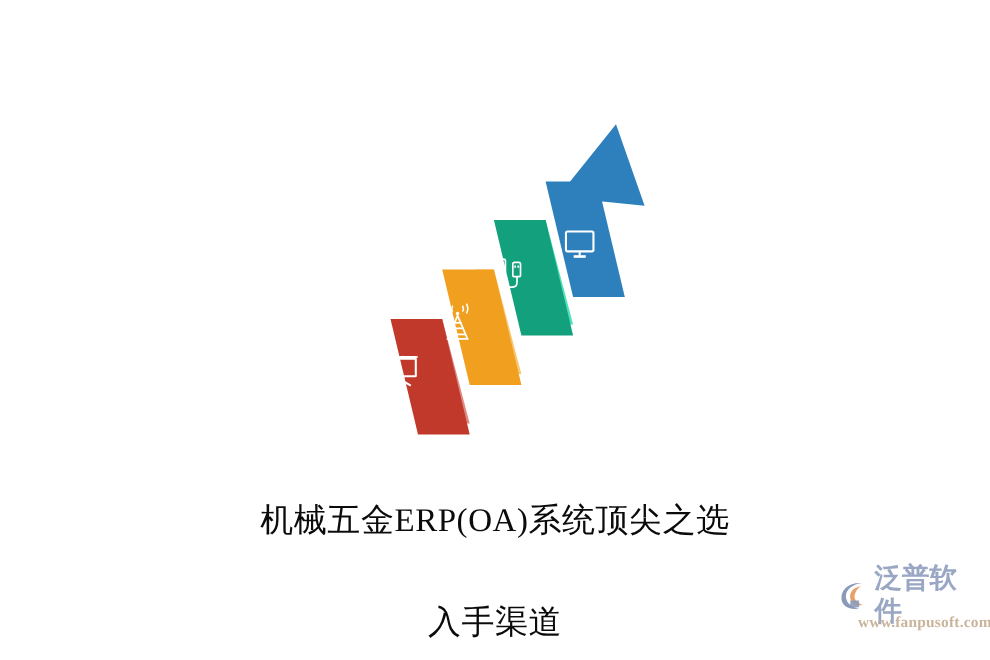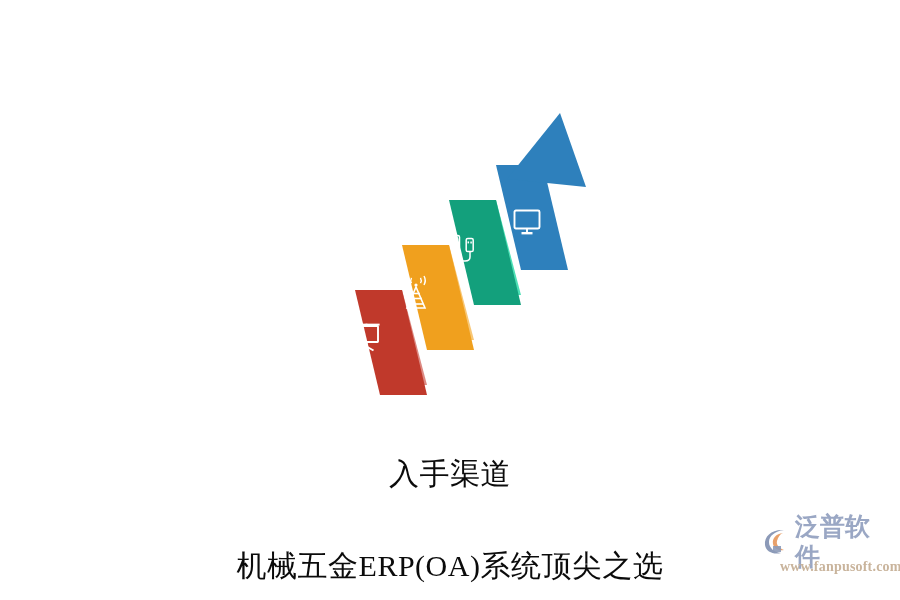--- a/index.html
+++ b/index.html
@@ -167,22 +167,22 @@
           <rect x="0.5" y="0.5" width="25" height="18" rx="1.4"></rect>
           <line x1="13" y1="19" x2="13" y2="22.6"></line>
           <line x1="7.5" y1="23.2" x2="18.5" y2="23.2" stroke-width="2.4"></line>
         </g>
       </g>
 
     </svg>
   </div>
 
   <div id="headline">
+    <span class="headline-line">机械五金ERP(OA)系统顶尖之选</span>
     <span class="headline-line">入手渠道</span>
-    <span class="headline-line">机械五金ERP(OA)系统顶尖之选</span>
   </div>
 
   <div id="watermark">
     <div class="wm-row">
       <div class="wm-mark">
         <svg viewBox="0 0 30 30" xmlns="http://www.w3.org/2000/svg" aria-hidden="true">
           <path d="M22 4 C10 3 2 10 3 19 C4 26 12 29 19 27 C12 26 7 22 7 16 C7 10 13 5 22 4 Z" fill="#8c9ab8"></path>
           <path d="M21 7 C14 8 10 12 11 18 C12 23 17 25 22 24 C17 22 14 19 15 15 C16 11 18 8 21 7 Z" fill="#e8a06a"></path>
           <path d="M11 20 L19 20 L19 26 L11 26 Z" fill="#8c9ab8" opacity="0.9"></path>
         </svg>

